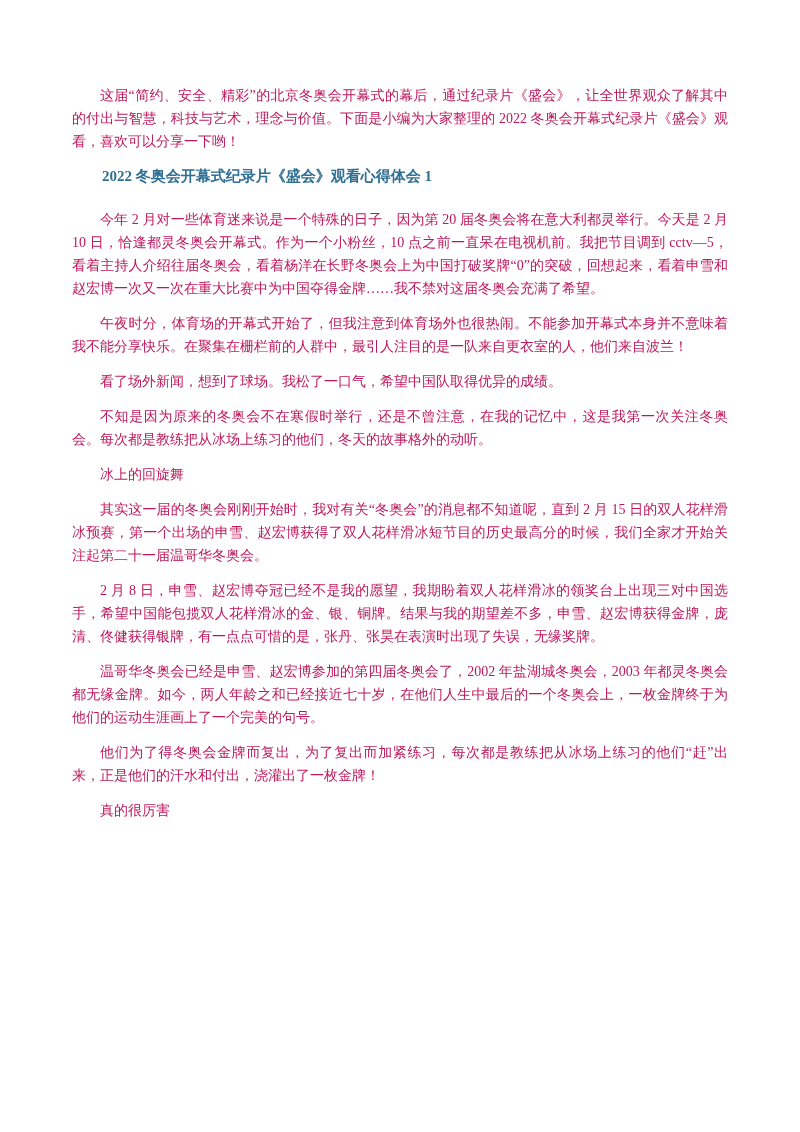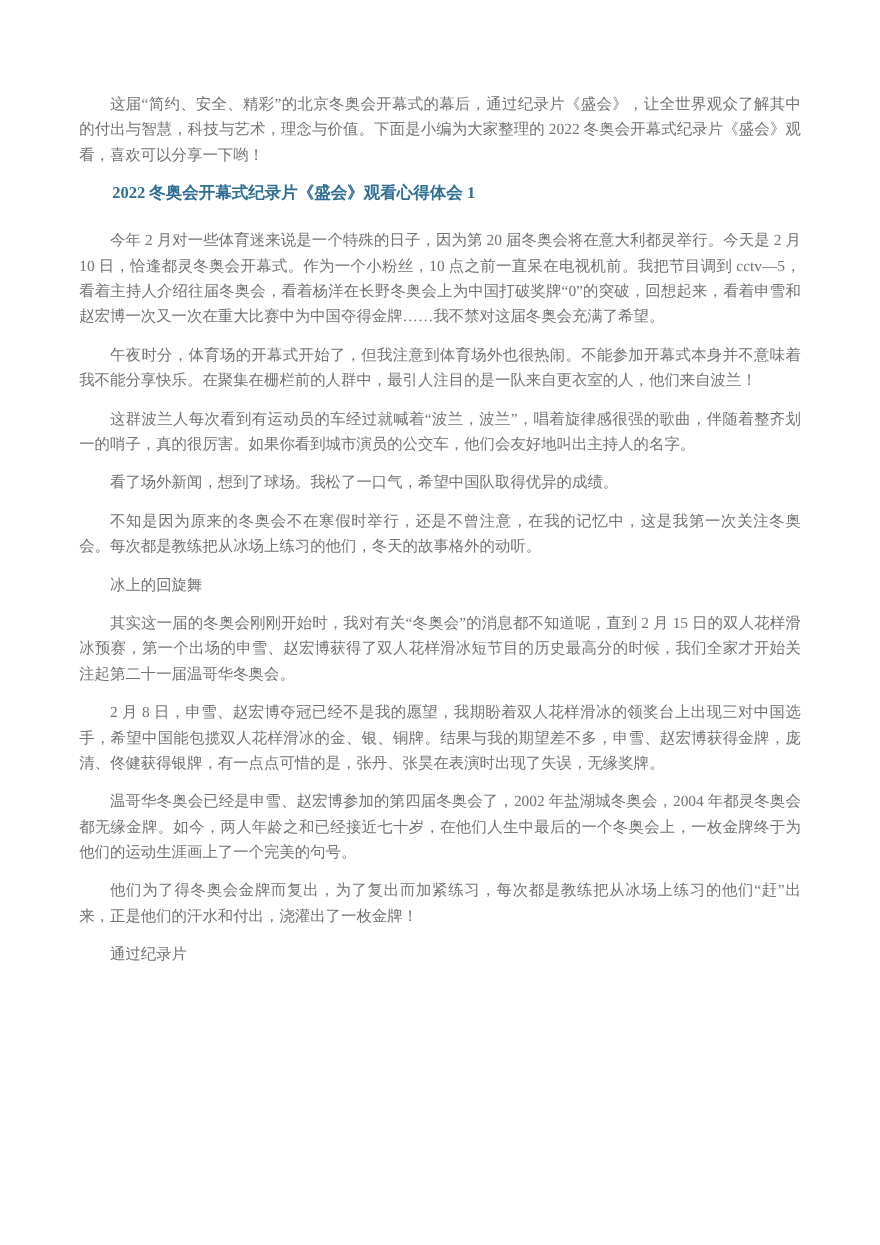--- a/index.html
+++ b/index.html
@@ -16,21 +16,21 @@
   .page {
     box-sizing: border-box;
     width: 800px;
     height: 1132px;
     padding: 84px 72px 0 72px;
     background: #ffffff;
   }
   .doc-paragraph {
     font-size: 14px;
     line-height: 23px;
-    color: #737373;
+    color: #be185d;
     text-align: justify;
     text-indent: 2em;
     margin: 0 0 12px 0;
     word-break: break-all;
   }
   .section-heading {
     font-size: 15px;
     line-height: 23px;
     font-weight: bold;
     color: #2f6f92;
@@ -39,22 +39,21 @@
   }
 </style>
 </head>
 <body>
 
 <div class="page">
   <div class="doc-paragraph">这届“简约、安全、精彩”的北京冬奥会开幕式的幕后，通过纪录片《盛会》，让全世界观众了解其中的付出与智慧，科技与艺术，理念与价值。下面是小编为大家整理的 2022 冬奥会开幕式纪录片《盛会》观看，喜欢可以分享一下哟！</div>
   <div class="section-heading">2022 冬奥会开幕式纪录片《盛会》观看心得体会 1</div>
   <div class="doc-paragraph">今年 2 月对一些体育迷来说是一个特殊的日子，因为第 20 届冬奥会将在意大利都灵举行。今天是 2 月 10 日，恰逢都灵冬奥会开幕式。作为一个小粉丝，10 点之前一直呆在电视机前。我把节目调到 cctv—5，看着主持人介绍往届冬奥会，看着杨洋在长野冬奥会上为中国打破奖牌“0”的突破，回想起来，看着申雪和赵宏博一次又一次在重大比赛中为中国夺得金牌……我不禁对这届冬奥会充满了希望。</div>
   <div class="doc-paragraph">午夜时分，体育场的开幕式开始了，但我注意到体育场外也很热闹。不能参加开幕式本身并不意味着我不能分享快乐。在聚集在栅栏前的人群中，最引人注目的是一队来自更衣室的人，他们来自波兰！</div>
-  <div class="doc-paragraph">这群波兰人每次看到有运动员的车经过就喊着“波兰，波兰”，唱着旋律感很强的歌曲，伴随着整齐划一的哨子，真的很厉害。如果你看到城市演员的公交车，他们会友好地叫出主持人的名字。</div>
   <div class="doc-paragraph">看了场外新闻，想到了球场。我松了一口气，希望中国队取得优异的成绩。</div>
   <div class="doc-paragraph">不知是因为原来的冬奥会不在寒假时举行，还是不曾注意，在我的记忆中，这是我第一次关注冬奥会。每次都是教练把从冰场上练习的他们，冬天的故事格外的动听。</div>
   <div class="doc-paragraph">冰上的回旋舞</div>
   <div class="doc-paragraph">其实这一届的冬奥会刚刚开始时，我对有关“冬奥会”的消息都不知道呢，直到 2 月 15 日的双人花样滑冰预赛，第一个出场的申雪、赵宏博获得了双人花样滑冰短节目的历史最高分的时候，我们全家才开始关注起第二十一届温哥华冬奥会。</div>
   <div class="doc-paragraph">2 月 8 日，申雪、赵宏博夺冠已经不是我的愿望，我期盼着双人花样滑冰的领奖台上出现三对中国选手，希望中国能包揽双人花样滑冰的金、银、铜牌。结果与我的期望差不多，申雪、赵宏博获得金牌，庞清、佟健获得银牌，有一点点可惜的是，张丹、张昊在表演时出现了失误，无缘奖牌。</div>
-  <div class="doc-paragraph">温哥华冬奥会已经是申雪、赵宏博参加的第四届冬奥会了，2002 年盐湖城冬奥会，2004 年都灵冬奥会都无缘金牌。如今，两人年龄之和已经接近七十岁，在他们人生中最后的一个冬奥会上，一枚金牌终于为他们的运动生涯画上了一个完美的句号。</div>
+  <div class="doc-paragraph">温哥华冬奥会已经是申雪、赵宏博参加的第四届冬奥会了，2002 年盐湖城冬奥会，2003 年都灵冬奥会都无缘金牌。如今，两人年龄之和已经接近七十岁，在他们人生中最后的一个冬奥会上，一枚金牌终于为他们的运动生涯画上了一个完美的句号。</div>
   <div class="doc-paragraph">他们为了得冬奥会金牌而复出，为了复出而加紧练习，每次都是教练把从冰场上练习的他们“赶”出来，正是他们的汗水和付出，浇灌出了一枚金牌！</div>
-  <div class="doc-paragraph">通过纪录片</div>
+  <div class="doc-paragraph">真的很厉害</div>
 </div>
 
 </body></html>

